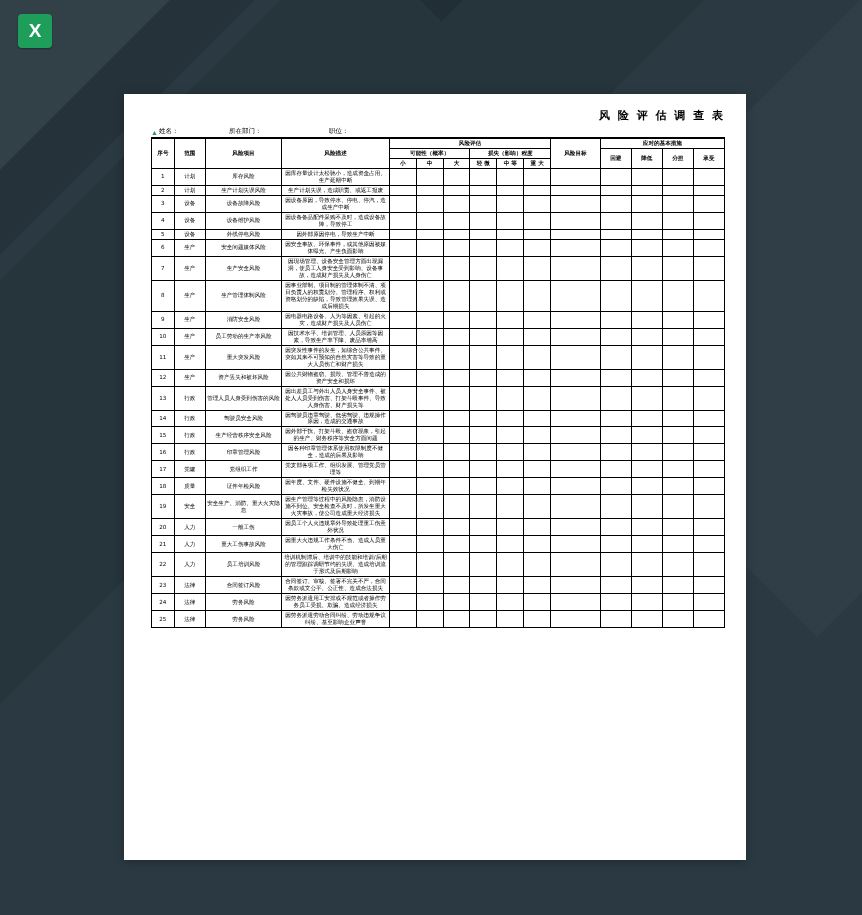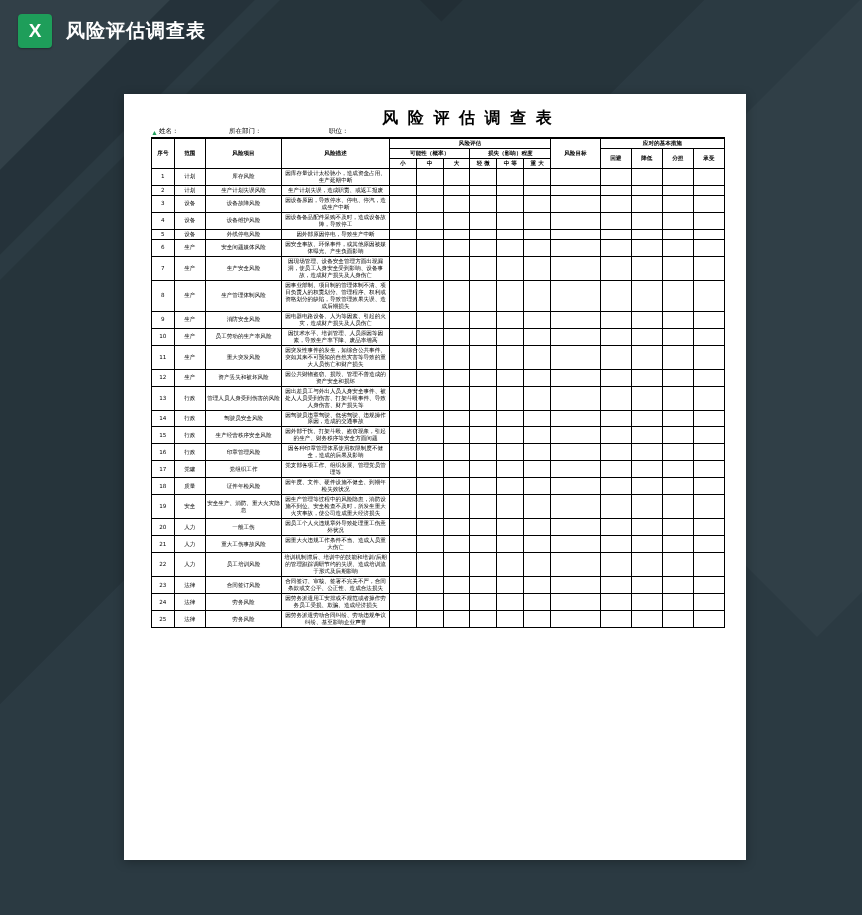--- a/index.html
+++ b/index.html
@@ -66,22 +66,22 @@
     position: absolute;
     left: 27px; top: 14px;
     width: 574px;
   }
 
   .title-row {
     position: relative;
     height: 18px;
   }
   .main-title {
-    text-align: center;
-    font-size: 16px;
+    text-align: right;
+    font-size: 11px;
     font-weight: bold;
     letter-spacing: 2px;
     color: #000;
     font-family: "DejaVu Sans", sans-serif;
     margin-left: 60px;
   }
   .meta-row {
     display: flex;
     align-items: flex-end;
     font-size: 6.5px;
@@ -144,21 +144,20 @@
 <div class="bg-deco">
   <div class="stripe s1"></div>
   <div class="stripe s2"></div>
   <div class="stripe s3"></div>
   <div class="stripe s4"></div>
   <div class="stripe s5"></div>
 </div>
 
 <div class="topbar">
   <div class="xls-icon">X</div>
-  <div class="doc-title">风险评估调查表</div>
 </div>
 
 <div class="sheet">
   <div class="sheet-inner">
 
     <div class="title-row">
       <div class="main-title">风 险 评 估 调 查 表</div>
     </div>
 
     <div class="meta-row">

